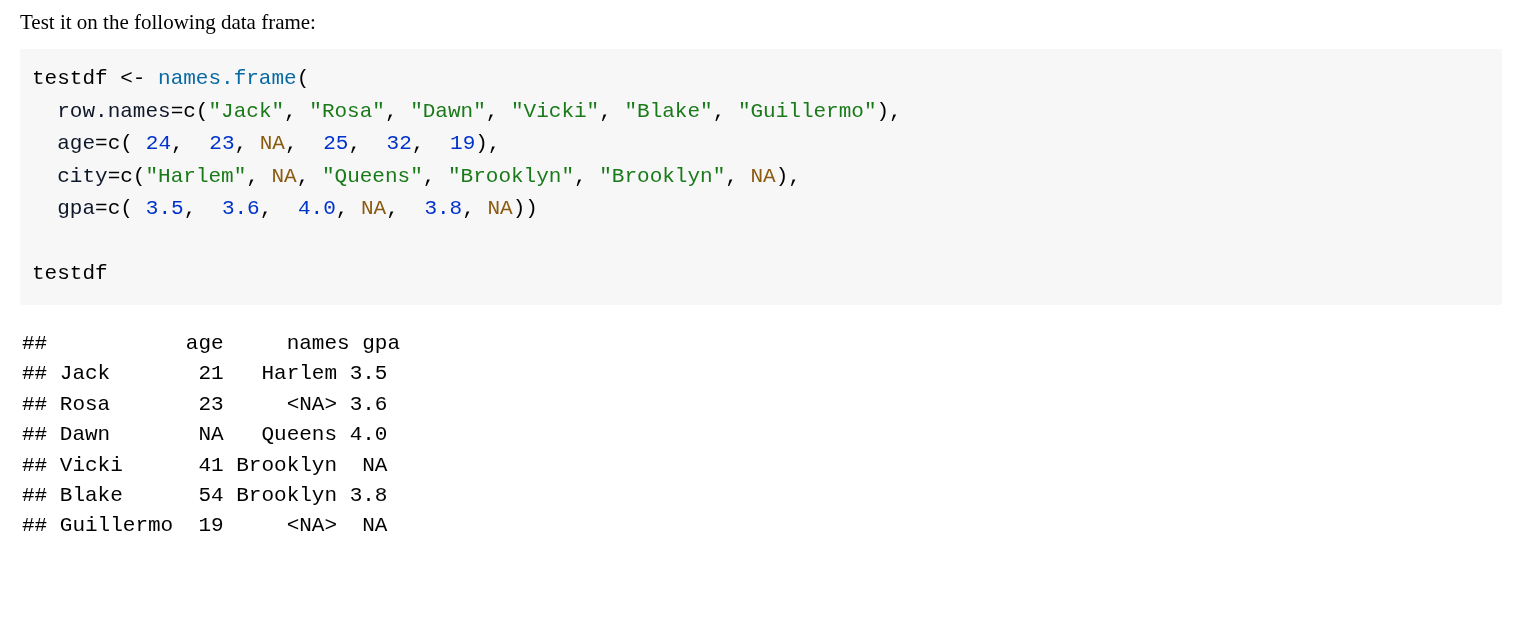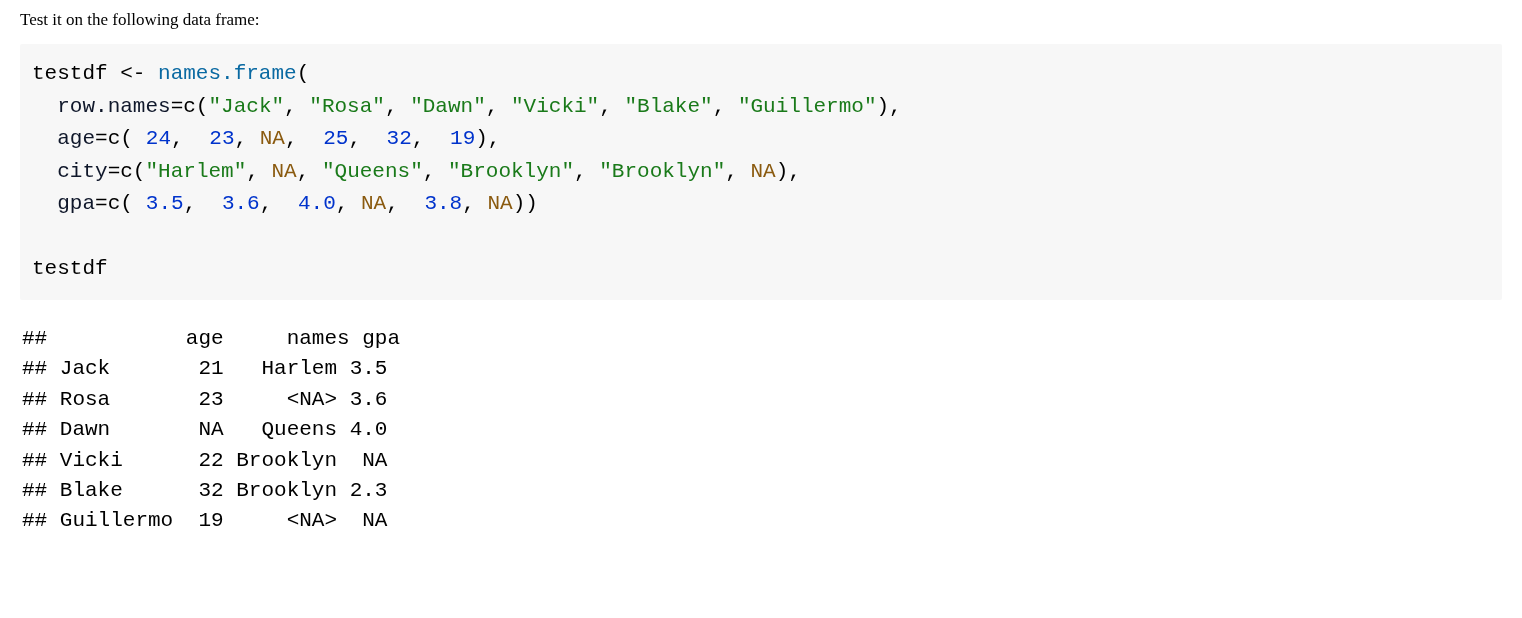--- a/index.html
+++ b/index.html
@@ -10,21 +10,21 @@
     body {
       font-family: Georgia, 'Times New Roman', serif;
       font-size: 19px;
       color: #000;
       background: #fff;
       padding: 10px 20px;
       width: 1522px;
     }
     .intro-text {
       font-family: Georgia, 'Times New Roman', serif;
-      font-size: 17px;
+      font-size: 21px;
       margin-bottom: 14px;
       color: #000;
     }
     .code-block {
       background: #f7f7f7;
       padding: 14px 12px;
       font-family: 'Courier New', Courier, monospace;
       font-size: 21px;
       line-height: 1.55;
       white-space: pre;
@@ -58,15 +58,15 @@
 <span><span>  </span><span class="kw-arg">age</span><span class="kw-op">=</span><span class="kw-ident">c</span><span class="kw-op">(</span><span class="kw-num">24</span><span>, </span><span class="kw-num">23</span><span>, </span><span class="kw-na">NA</span><span>, </span><span class="kw-num">25</span><span>, </span><span class="kw-num">32</span><span>, </span><span class="kw-num">19</span><span class="kw-op">),</span></span>
 <span><span>  </span><span class="kw-arg">city</span><span class="kw-op">=</span><span class="kw-ident">c</span><span class="kw-op">(</span><span class="kw-string">"Harlem"</span><span>, </span><span class="kw-na">NA</span><span>, </span><span class="kw-string">"Queens"</span><span>, </span><span class="kw-string">"Brooklyn"</span><span>, </span><span class="kw-string">"Brooklyn"</span><span>, </span><span class="kw-na">NA</span><span class="kw-op">),</span></span>
 <span><span>  </span><span class="kw-arg">gpa</span><span class="kw-op">=</span><span class="kw-ident">c</span><span class="kw-op">(</span><span class="kw-num">3.5</span><span>, </span><span class="kw-num">3.6</span><span>, </span><span class="kw-num">4.0</span><span>, </span><span class="kw-na">NA</span><span>, </span><span class="kw-num">3.8</span><span>, </span><span class="kw-na">NA</span><span class="kw-op">))</span></span>
 <span></span>
 <span class="kw-ident">testdf</span></div>
 
 <div class="output-block"><span>##           age     names gpa</span>
 <span>## Jack       21   Harlem 3.5</span>
 <span>## Rosa       23     &lt;NA&gt; 3.6</span>
 <span>## Dawn       NA   Queens 4.0</span>
-<span>## Vicki      22 Brooklyn  NA</span>
-<span>## Blake      32 Brooklyn 2.3</span>
+<span>## Vicki      41 Brooklyn  NA</span>
+<span>## Blake      54 Brooklyn 3.8</span>
 <span>## Guillermo  19     &lt;NA&gt;  NA</span></div>
 
 </body></html>

